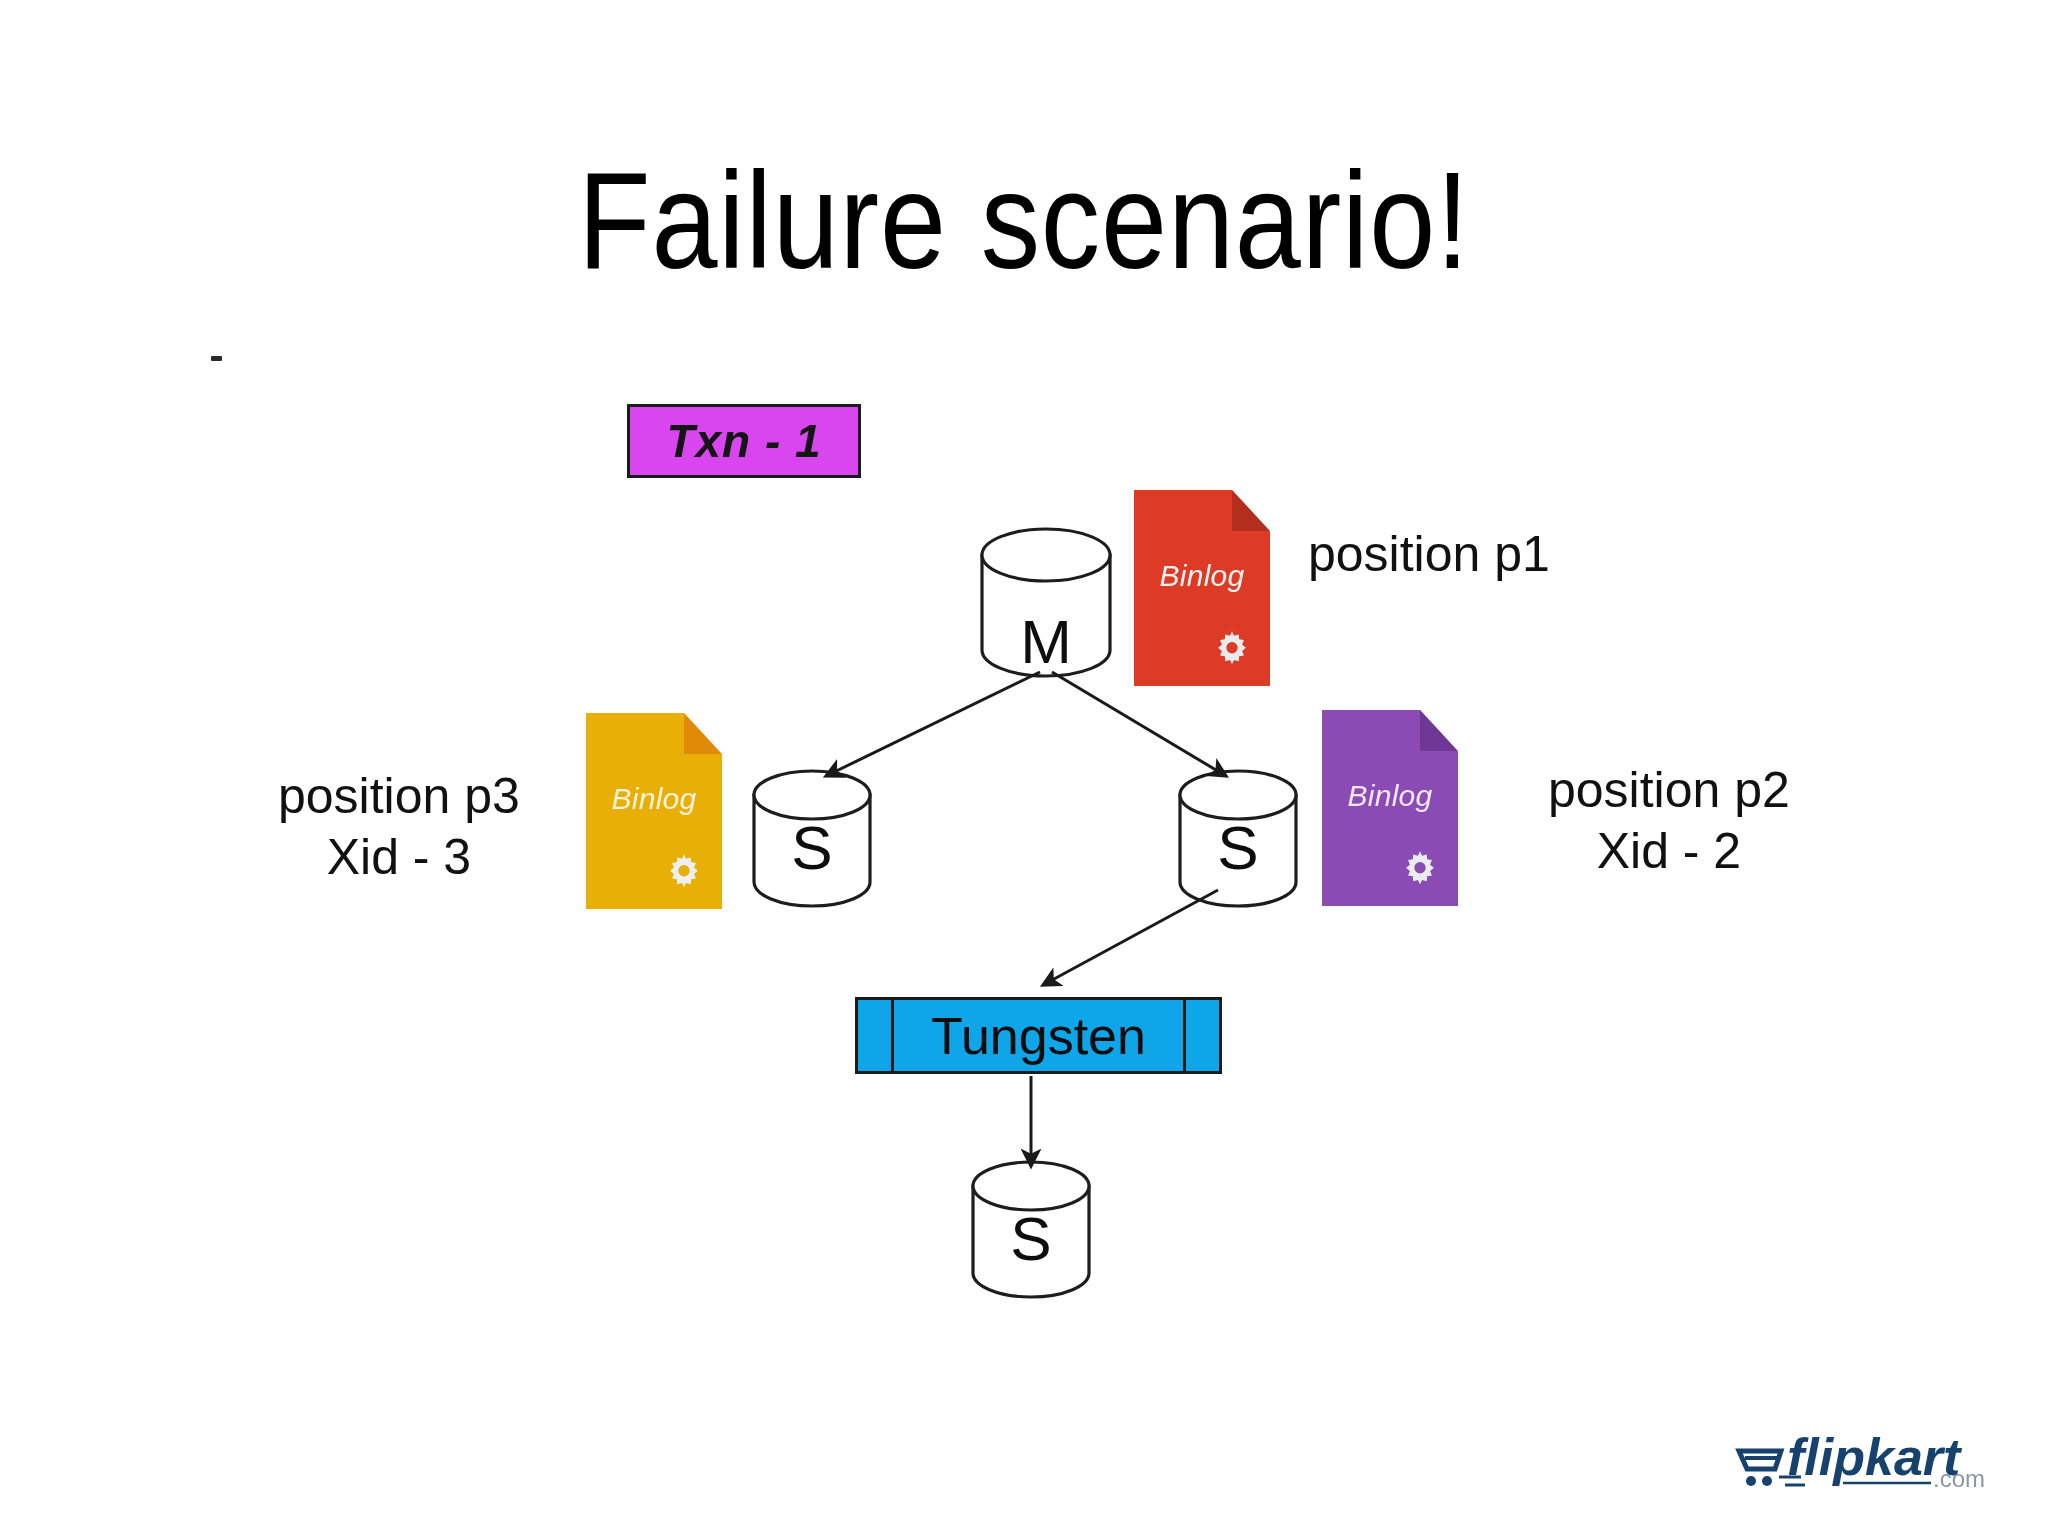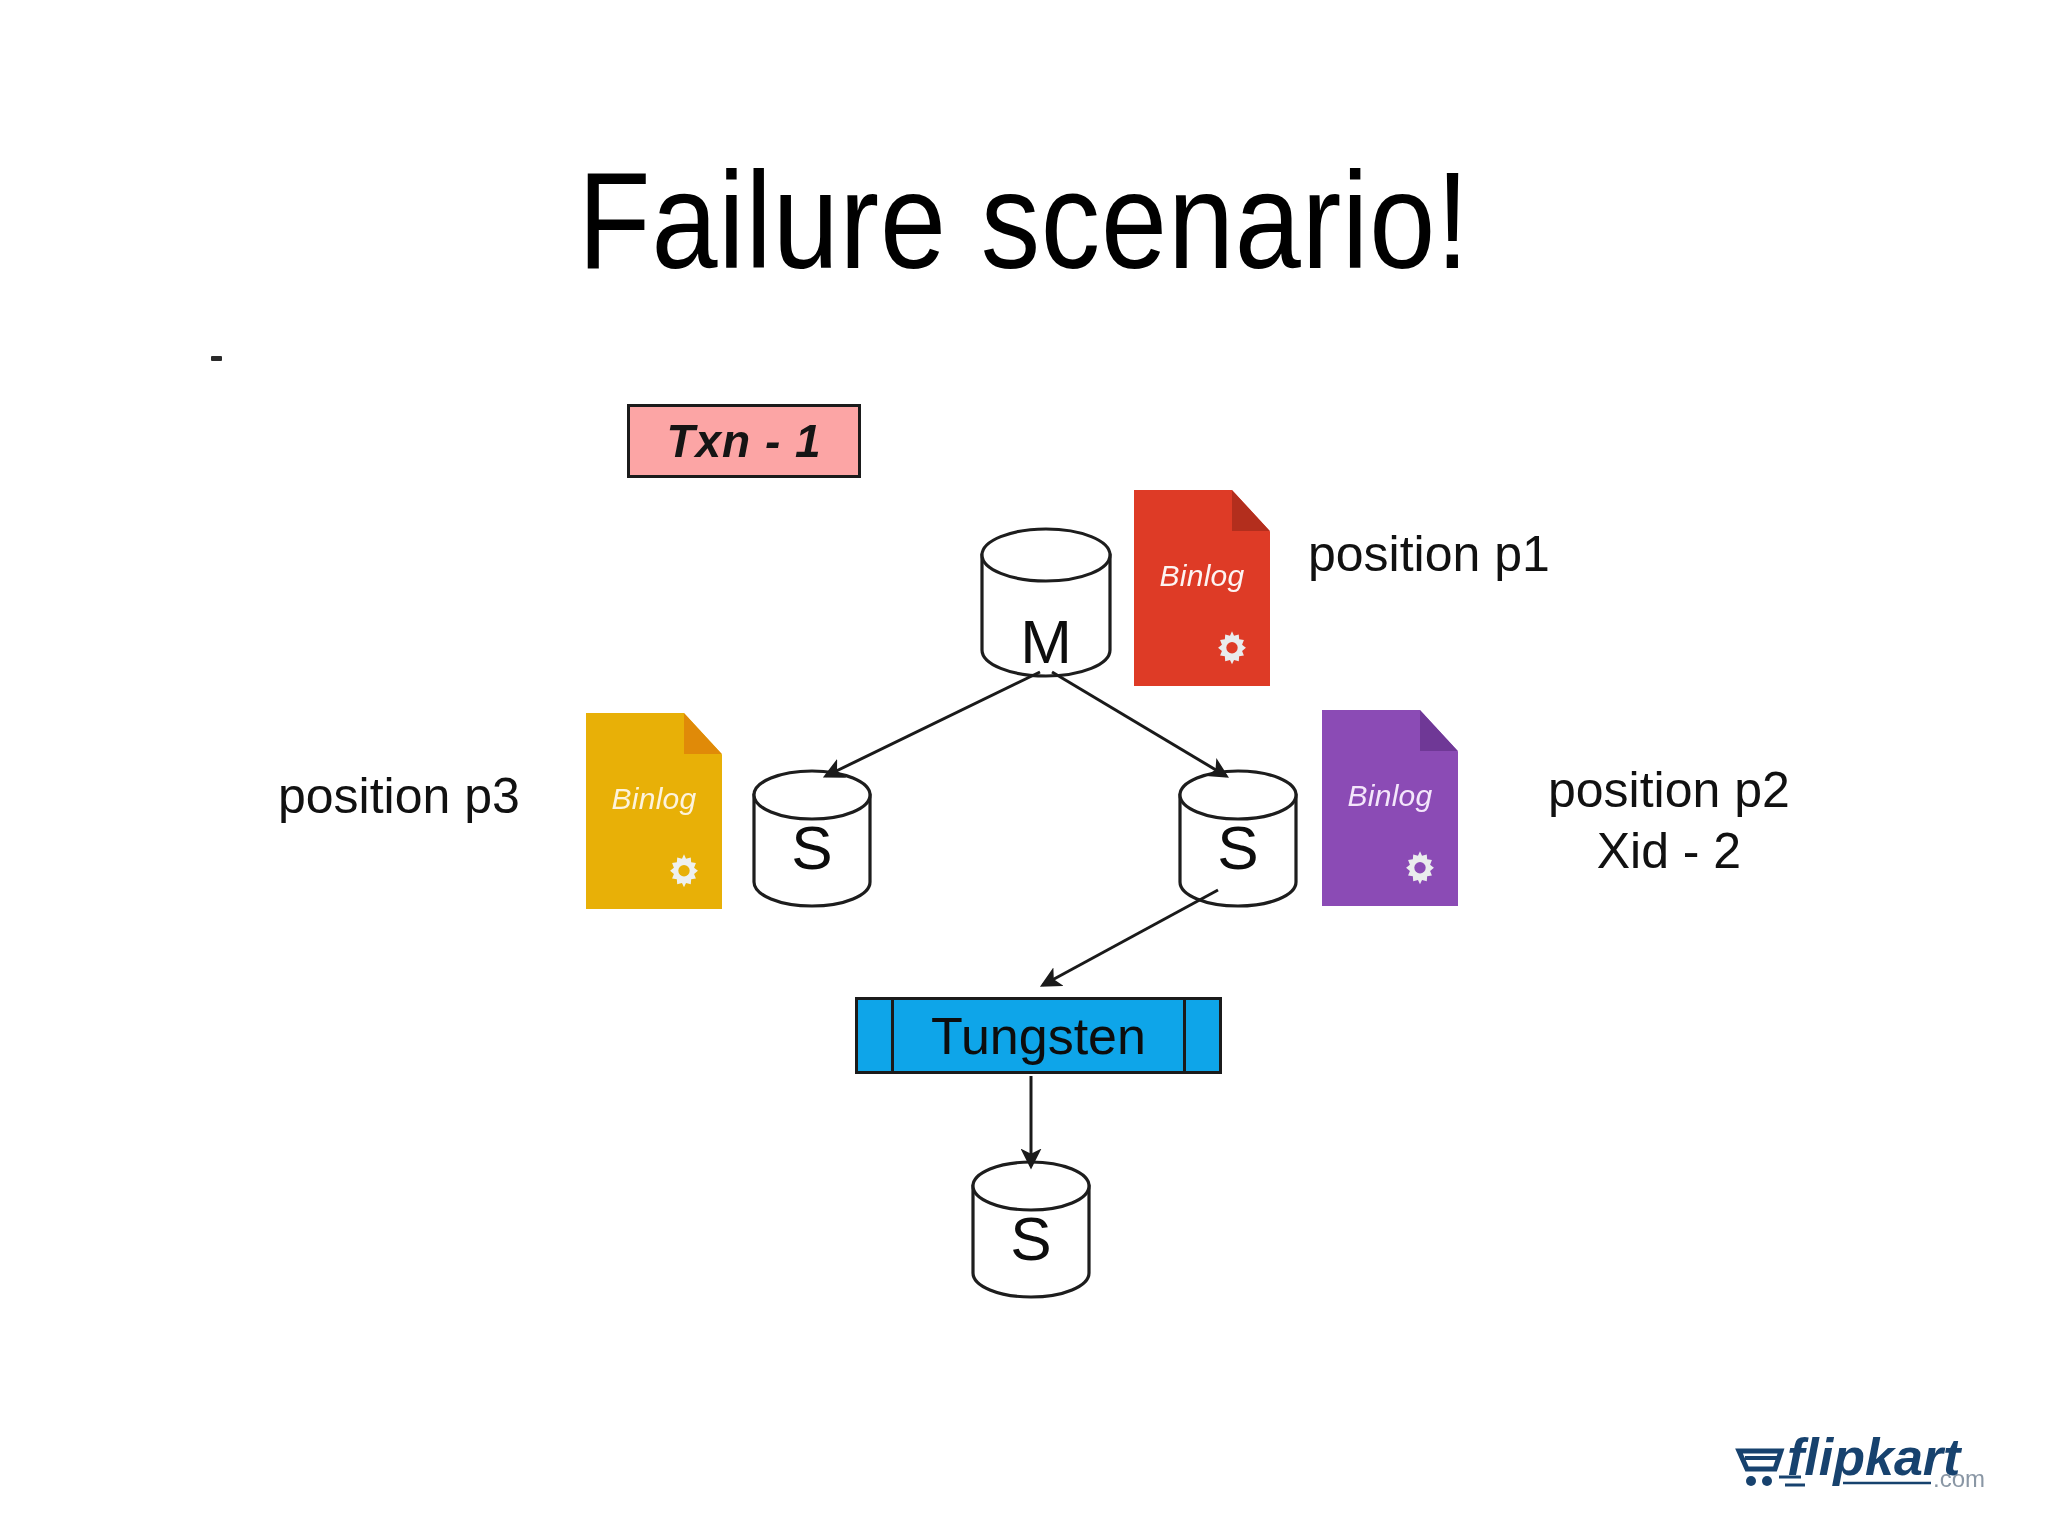--- a/index.html
+++ b/index.html
@@ -46,21 +46,21 @@
   }
 
   
   #txn-box {
     position: absolute;
     left: 627px;
     top: 404px;
     width: 228px;
     height: 68px;
     border: 3px solid #1b1b1b;
-    background: #fca5a5;
+    background: #d946ef;
     display: flex;
     align-items: center;
     justify-content: center;
   }
   #txn-box .txn-text {
     font-family: "Liberation Sans", sans-serif;
     font-style: italic;
     font-weight: 700;
     font-size: 46px;
     color: #151515;
@@ -264,20 +264,21 @@
     <circle cx="12" cy="10.8" r="3.1" fill="#8B4BB5"></circle>
   </svg>
 </div>
 
 <div class="pos-annot" style="left:1281px; top:524px; text-align:center;margin-left:27px;">
   <span>position p1</span>
 </div>
 
 <div class="pos-annot" style="left:278px; top:766px; text-align:center;">
   <span>position p3</span>
+  <span class="line2">Xid - 3</span>
 </div>
 
 <div class="pos-annot" style="left:1548px; top:760px; text-align:center;">
   <span>position p2</span>
   <span class="line2">Xid - 2</span>
 </div>
 
 <div id="tungsten-box">
   <div class="side-bar"></div>
   <div class="tungsten-text">Tungsten</div>

